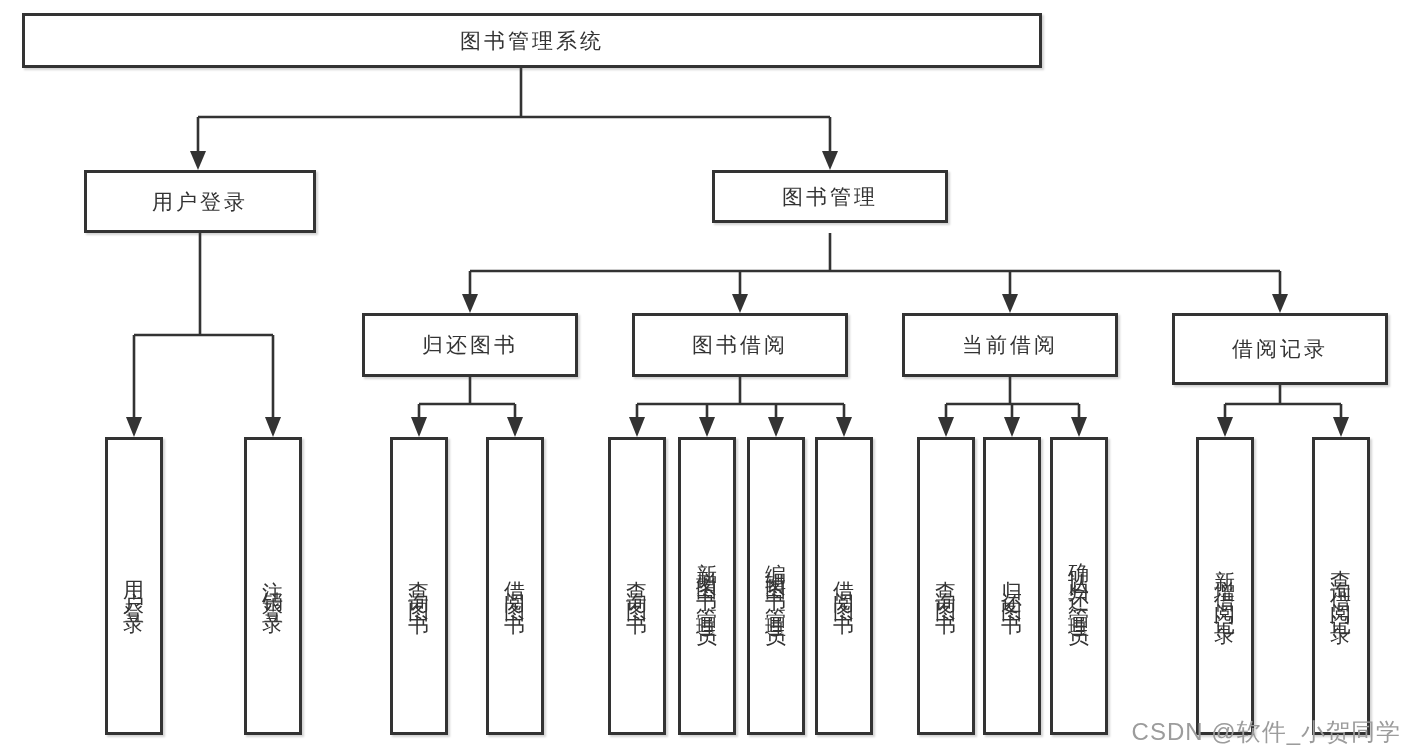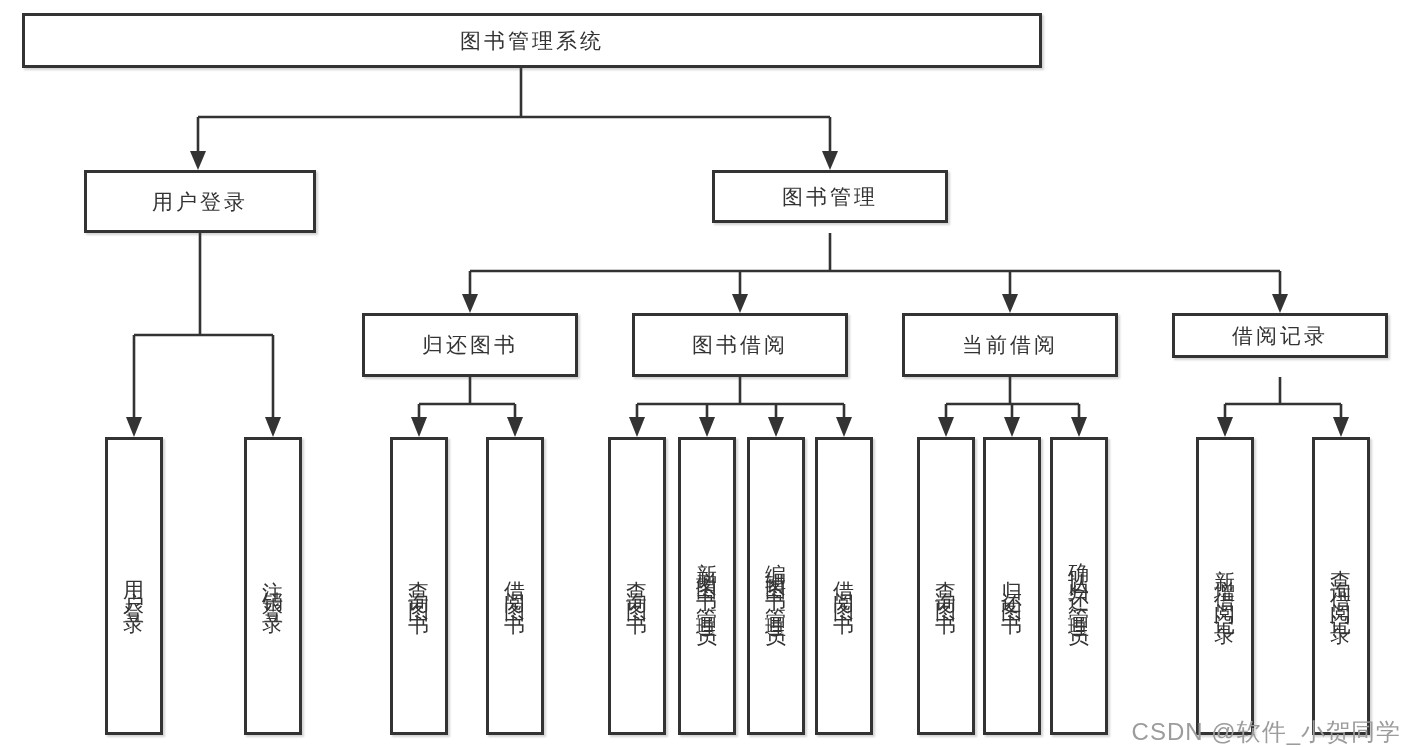--- a/index.html
+++ b/index.html
@@ -98,21 +98,21 @@
 
   <div class="hbox" style="left:362px;top:313px;width:216px;height:64px">
     <span>归还图书</span>
   </div>
   <div class="hbox" style="left:632px;top:313px;width:216px;height:64px">
     <span>图书借阅</span>
   </div>
   <div class="hbox" style="left:902px;top:313px;width:216px;height:64px">
     <span>当前借阅</span>
   </div>
-  <div class="hbox" style="left:1172px;top:313px;width:216px;height:45px">
+  <div class="hbox" style="left:1172px;top:313px;width:216px;height:72px">
     <span>借阅记录</span>
   </div>
 
   <div class="vbox" style="left:105px">
     <span>用户登录</span>
   </div>
   <div class="vbox" style="left:244px">
     <span>注销登录</span>
   </div>
 

